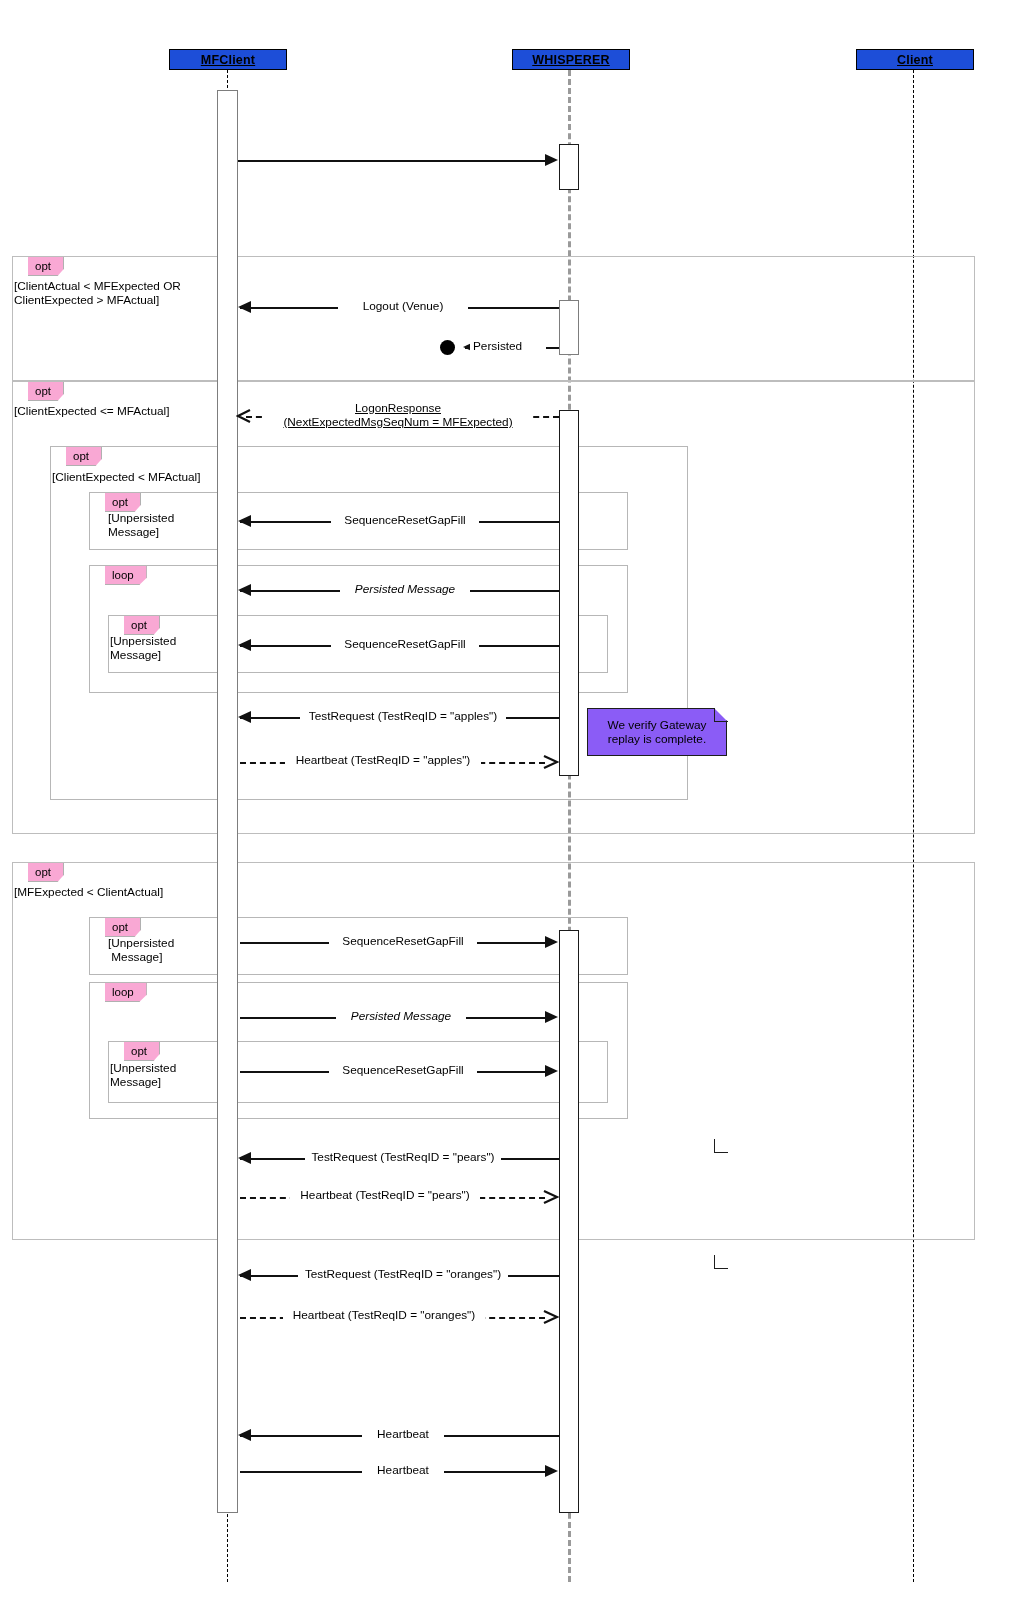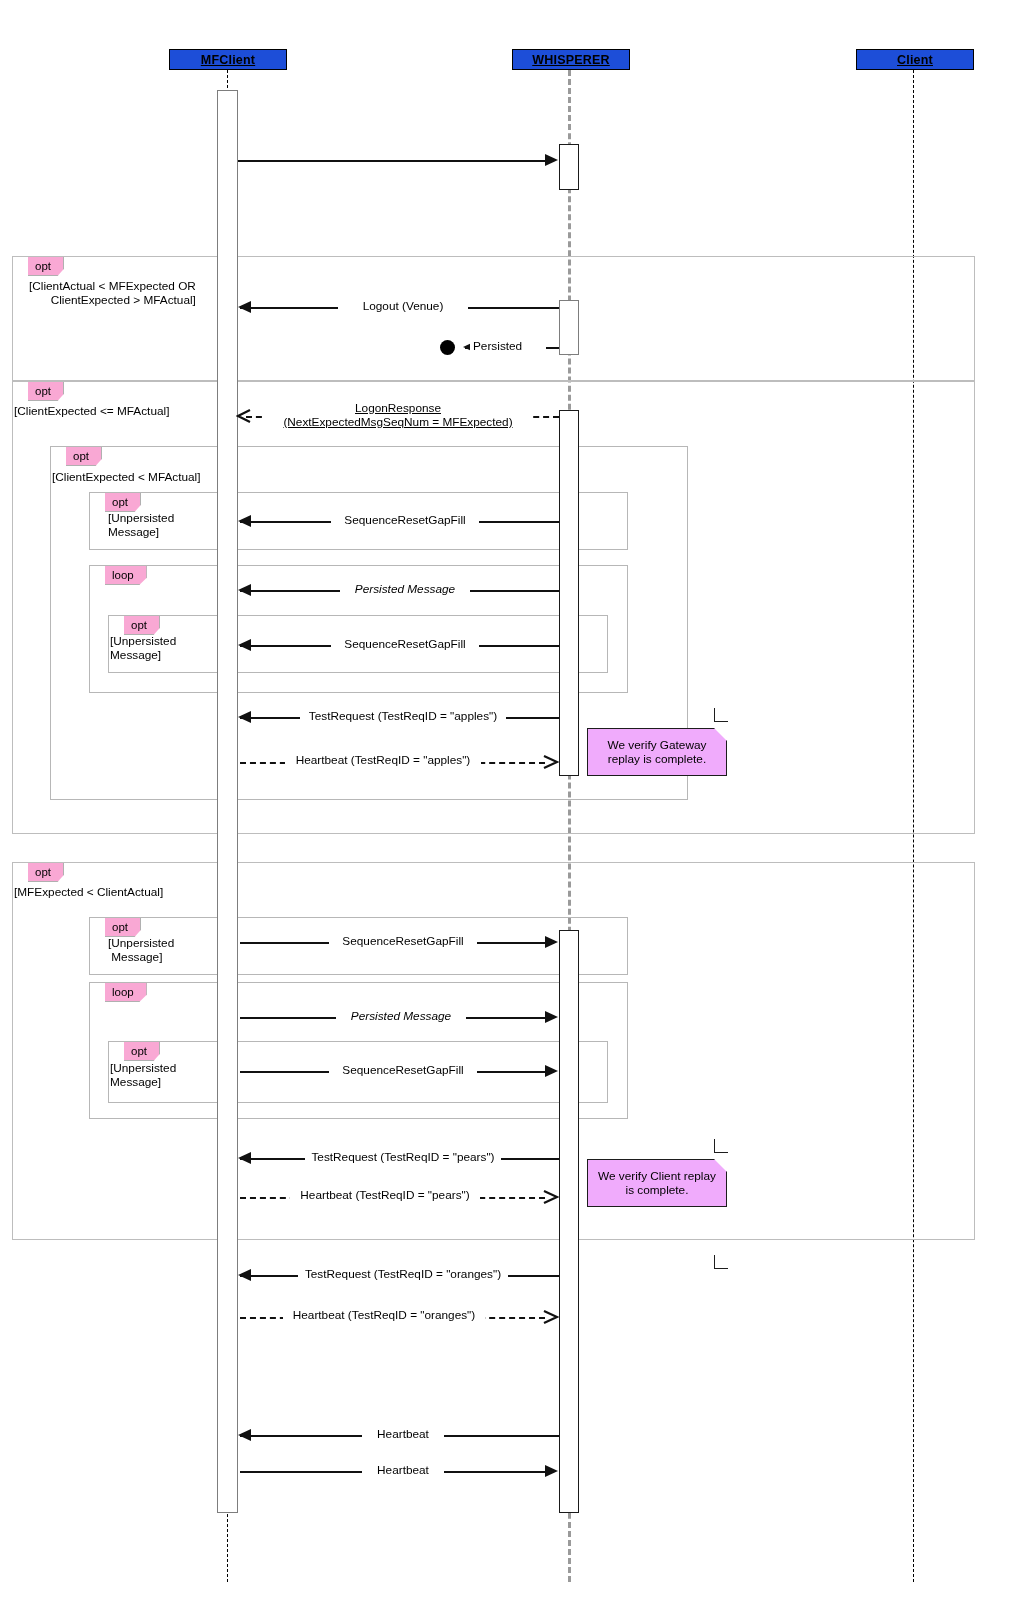--- a/index.html
+++ b/index.html
@@ -42,42 +42,42 @@
   .arrow{position:absolute;width:0;height:0;}
   .arrow-r{border-top:6px solid transparent;border-bottom:6px solid transparent;
            border-left:13px solid #111;}
   .arrow-l{border-top:6px solid transparent;border-bottom:6px solid transparent;
            border-right:13px solid #111;}
   .open-arrow{position:absolute;width:14px;height:14px;}
   .open-arrow svg{display:block;}
   .stopdot{position:absolute;width:15px;height:15px;border-radius:50%;background:#000;}
 
   
-  .note{position:absolute;box-sizing:border-box;background:#f0abfc;border:1.5px solid #1d1d1d;
+  .note{position:absolute;box-sizing:border-box;background:#8b5cf6;border:1.5px solid #1d1d1d;
         font-size:11.8px;color:#000;line-height:14px;text-align:center;
         display:flex;align-items:center;justify-content:center;padding:3px 6px;
         -webkit-clip-path:polygon(0 0,calc(100% - 13px) 0,100% 13px,100% 100%,0 100%);
-        clip-path:polygon(0 0,calc(100% - 13px) 0,100% 13px,100% 100%,0 100%);margin-top:20px;}
+        clip-path:polygon(0 0,calc(100% - 13px) 0,100% 13px,100% 100%,0 100%);}
   .note-fold{position:absolute;width:13px;height:13px;
              border-left:1.5px solid #1d1d1d;border-bottom:1.5px solid #1d1d1d;
              background:transparent;}
 </style>
 </head>
 <body>
 
 <div id="canvas">
 
   <div class="lifeline ll-thin" style="left:227px;top:70px;height:1512px;"></div>
   <div class="lifeline ll-thick" style="left:568px;top:70px;height:1512px;"></div>
   <div class="lifeline ll-thin" style="left:913px;top:70px;height:1512px;"></div>
 
   <div class="frag frag-outer" style="left:12px;top:256px;width:963px;height:125px;">
     <div class="frag-label">opt</div>
   </div>
-  <div class="frag-guard" style="left:29px;top:279px;text-align:right;">[ClientActual &lt; MFExpected OR
+  <div class="frag-guard" style="left:14px;top:279px;">[ClientActual &lt; MFExpected OR
 ClientExpected &gt; MFActual]</div>
 
   <div class="frag frag-outer" style="left:12px;top:381px;width:963px;height:453px;">
     <div class="frag-label">opt</div>
   </div>
   <div class="frag-guard" style="left:14px;top:404px;">[ClientExpected &lt;= MFActual]</div>
 
   <div class="frag" style="left:50px;top:446px;width:638px;height:354px;">
     <div class="frag-label">opt</div>
   </div>
@@ -214,24 +214,20 @@
   <div class="msg-line solid" style="left:240px;top:1471px;width:311px;"></div>
   <div class="arrow arrow-r" style="left:545px;top:1465px;"></div>
   <div class="msg-label" style="left:362px;top:1464px;width:76px;">Heartbeat</div>
 
   <div class="note" style="left:587px;top:708px;width:140px;height:48px;">
     <span>We verify Gateway
 replay is complete.</span>
   </div>
   <div class="note-fold" style="left:714px;top:708px;"></div>
 
-  <div class="note" style="left:587px;top:1139px;width:140px;height:48px;">
-    <span>We verify Client replay is
-complete.</span>
-  </div>
   <div class="note-fold" style="left:714px;top:1139px;"></div>
 
   <div class="note-fold" style="left:714px;top:1255px;"></div>
 
   <div class="actor-box" style="left:169px;top:49px;width:118px;height:21px;">
     <span>MFClient</span>
   </div>
   <div class="actor-box" style="left:512px;top:49px;width:118px;height:21px;">
     <span>WHISPERER</span>
   </div>

